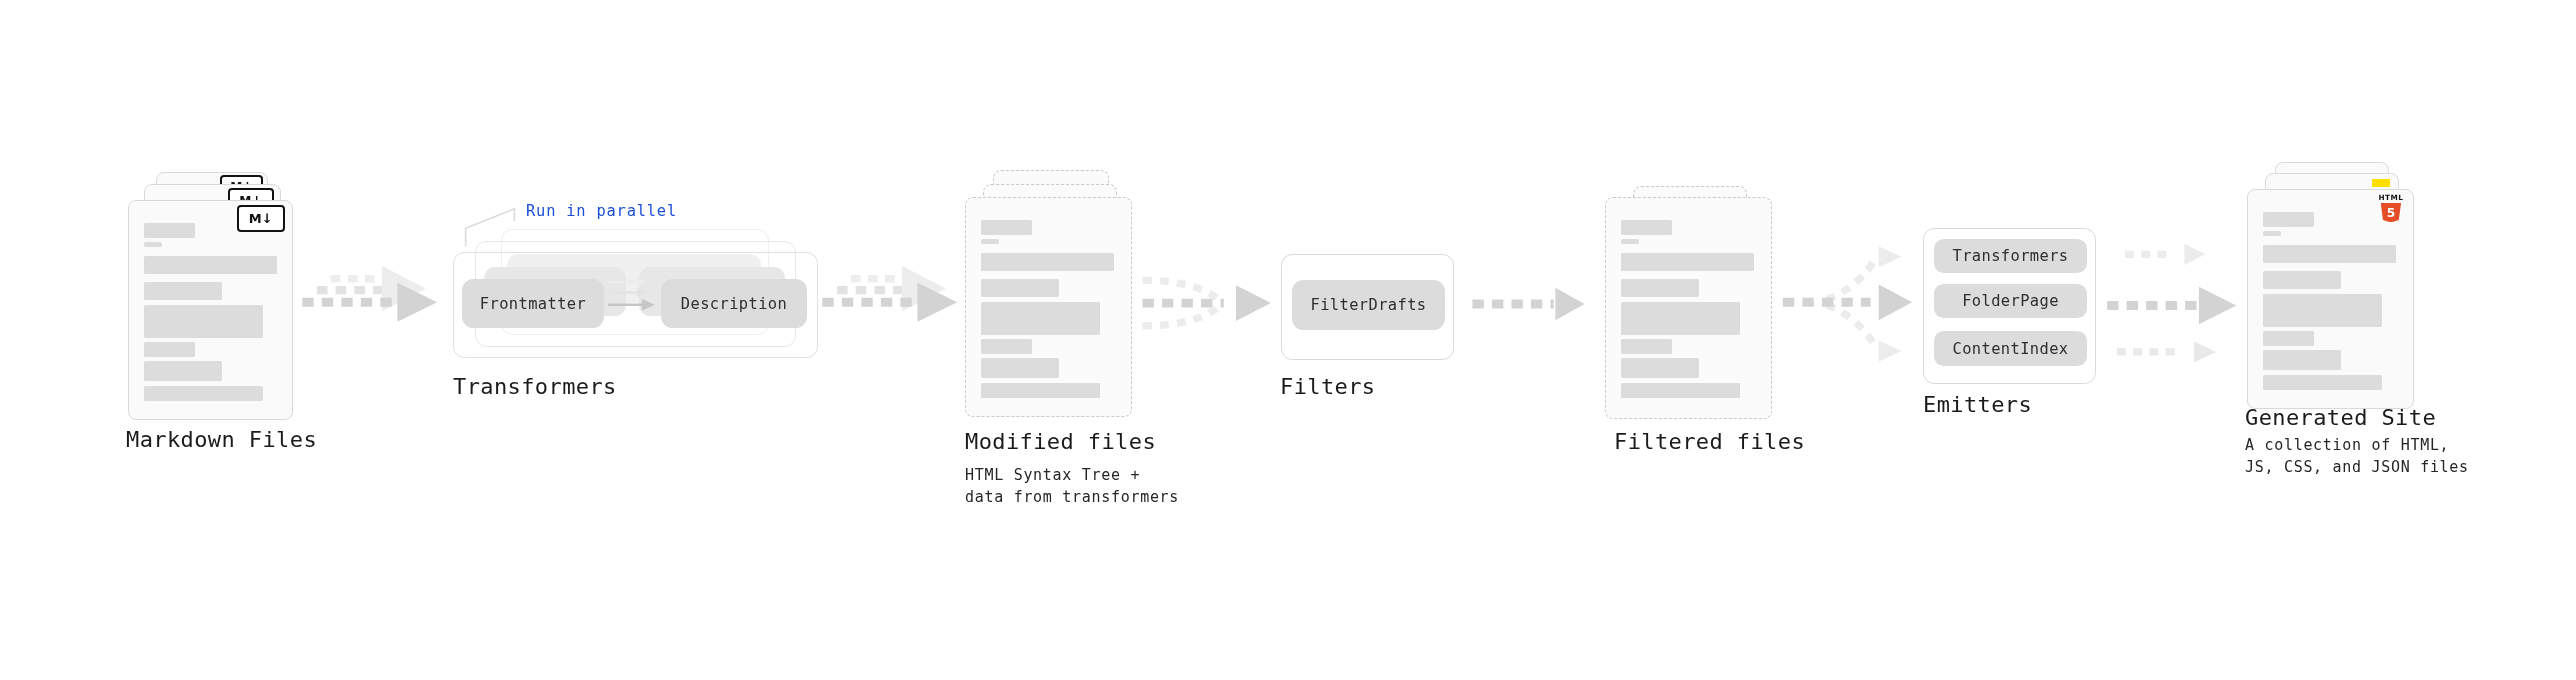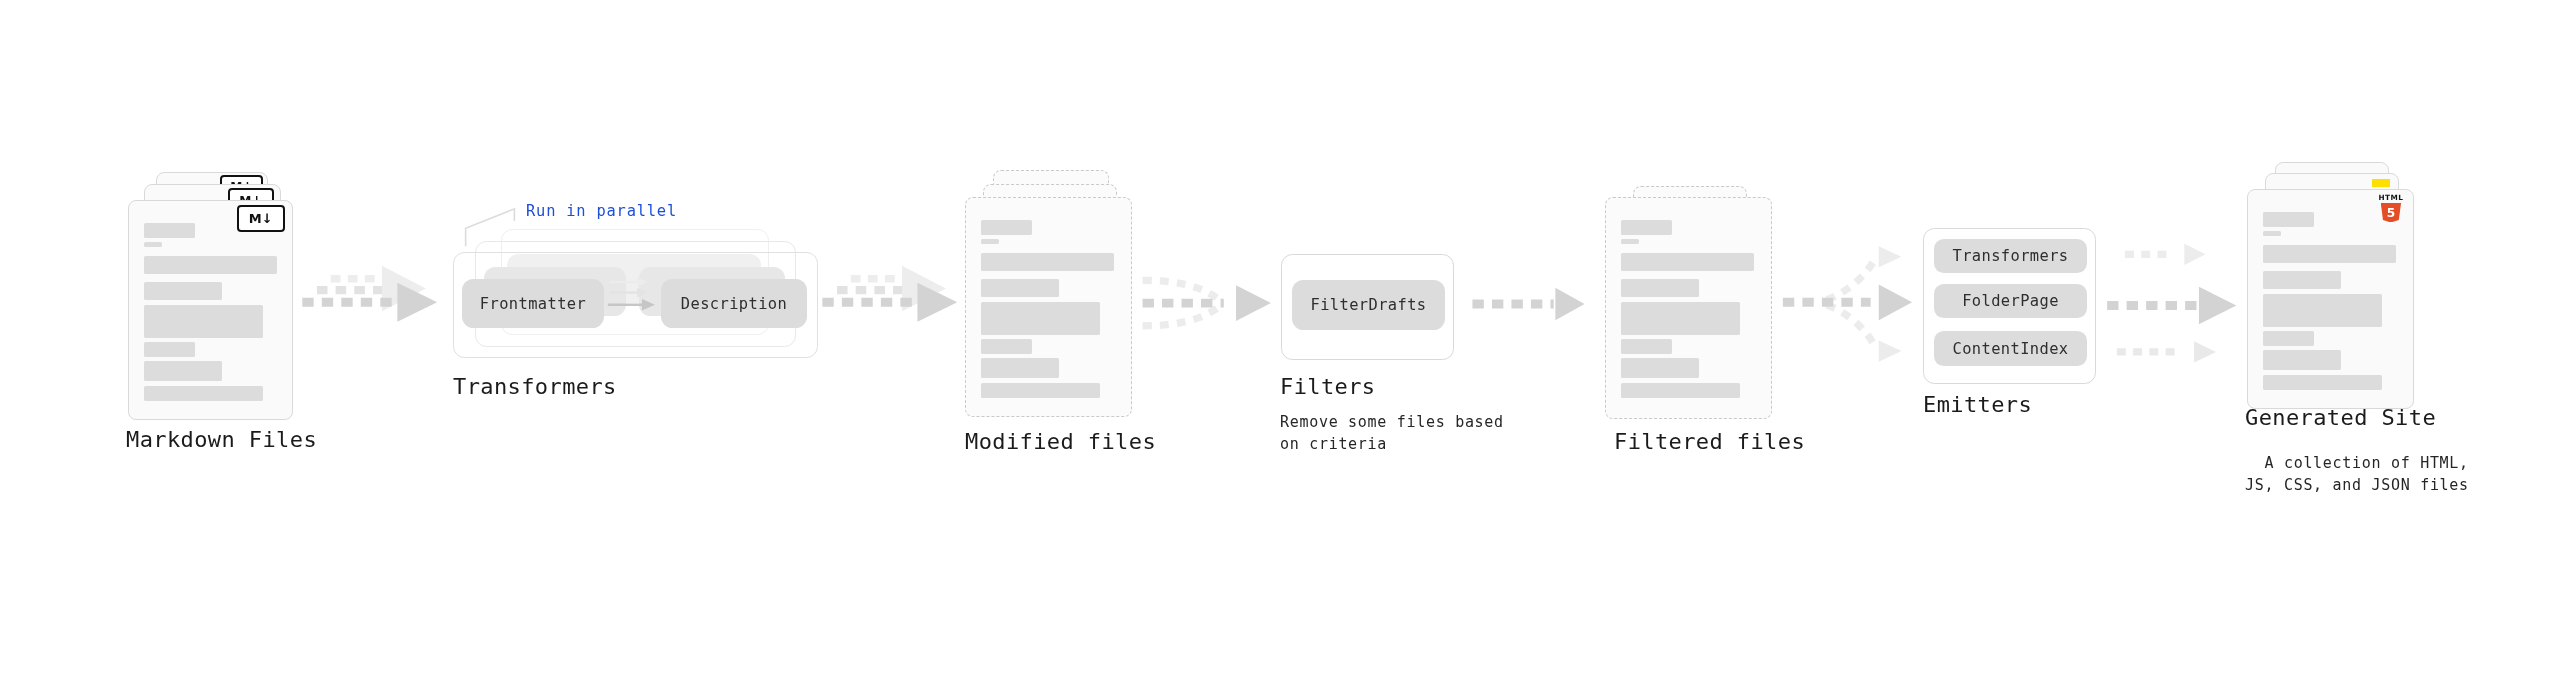--- a/index.html
+++ b/index.html
@@ -91,28 +91,28 @@
         <div class="skel" style="width: 18px; height: 5.7px; margin-bottom: 9px;"></div>
         <div class="skel" style="width: 133px; height: 18px; margin-bottom: 7.3px;"></div>
         <div class="skel" style="width: 78px; height: 18px; margin-bottom: 4.9px;"></div>
         <div class="skel" style="width: 119px; height: 33px; margin-bottom: 4.9px;"></div>
         <div class="skel" style="width: 51px; height: 14.6px; margin-bottom: 4.1px;"></div>
         <div class="skel" style="width: 78px; height: 19.5px; margin-bottom: 5.7px;"></div>
         <div class="skel" style="width: 119px; height: 14.6px; margin-bottom: 0px;"></div>
       </div>
   </div>
   <div class="heading" style="left:965px;top:429px;">Modified files</div>
+  <div class="note" style="left:965px;top:465px;">
+    <div>HTML Syntax Tree +</div>
+    <div>data from transformers</div>
+  </div>
 
   <div class="obox" style="left:1281px;top:254px;width:173px;height:106px;border-color:#d9d9d9;"></div>
   <div class="pill" style="left:1292px;top:280px;width:153px;height:50px;">FilterDrafts</div>
   <div class="heading" style="left:1280px;top:374px;">Filters</div>
-  <div class="note" style="left:1280px;top:412px;">
-    <div>Remove some files based</div>
-    <div>on criteria</div>
-  </div>
 
   <div class="doc dashed" style="left:1633px;top:186px;width:114px;height:41px;"></div>
   <div class="doc dashed" style="left:1605px;top:197px;width:167px;height:222px;">
     <div class="doc-body">
         <div class="skel" style="width: 51px; height: 14.6px; margin-bottom: 4.1px;"></div>
         <div class="skel" style="width: 18px; height: 5.7px; margin-bottom: 9px;"></div>
         <div class="skel" style="width: 133px; height: 18px; margin-bottom: 7.3px;"></div>
         <div class="skel" style="width: 78px; height: 18px; margin-bottom: 4.9px;"></div>
         <div class="skel" style="width: 119px; height: 33px; margin-bottom: 4.9px;"></div>
         <div class="skel" style="width: 51px; height: 14.6px; margin-bottom: 4.1px;"></div>
@@ -147,21 +147,21 @@
         <div class="skel" style="width: 18px; height: 5.7px; margin-bottom: 9px;"></div>
         <div class="skel" style="width: 133px; height: 18px; margin-bottom: 7.3px;"></div>
         <div class="skel" style="width: 78px; height: 18px; margin-bottom: 4.9px;"></div>
         <div class="skel" style="width: 119px; height: 33px; margin-bottom: 4.9px;"></div>
         <div class="skel" style="width: 51px; height: 14.6px; margin-bottom: 4.1px;"></div>
         <div class="skel" style="width: 78px; height: 19.5px; margin-bottom: 5.7px;"></div>
         <div class="skel" style="width: 119px; height: 14.6px; margin-bottom: 0px;"></div>
       </div>
   </div>
   <div class="heading" style="left:2245px;top:405px;">Generated Site</div>
-  <div class="note" style="left:2245px;top:453px;text-align:right;">
+  <div class="note" style="left:2245px;top:435px;">
     <div>A collection of HTML,</div>
     <div>JS, CSS, and JSON files</div>
   </div>
 
   <svg class="overlay" width="2576" height="681" viewBox="0 0 3170 838">
 
     <polyline points="573,303 573,281 633,257 633,272" fill="none" stroke="#dcdcdc" stroke-width="2"></polyline>
 
     <g>
       <line x1="750" y1="347" x2="784" y2="347" stroke="#ececec" stroke-width="3"></line>

